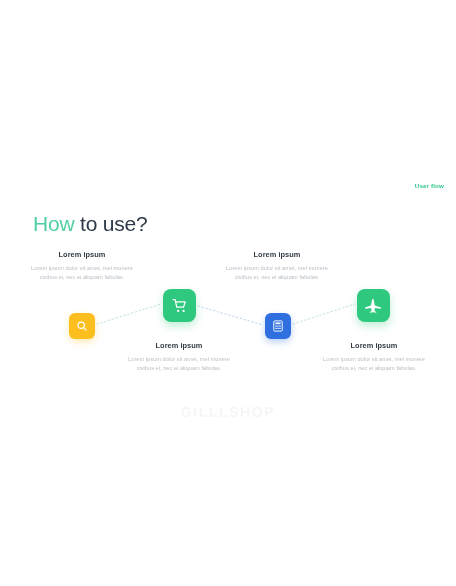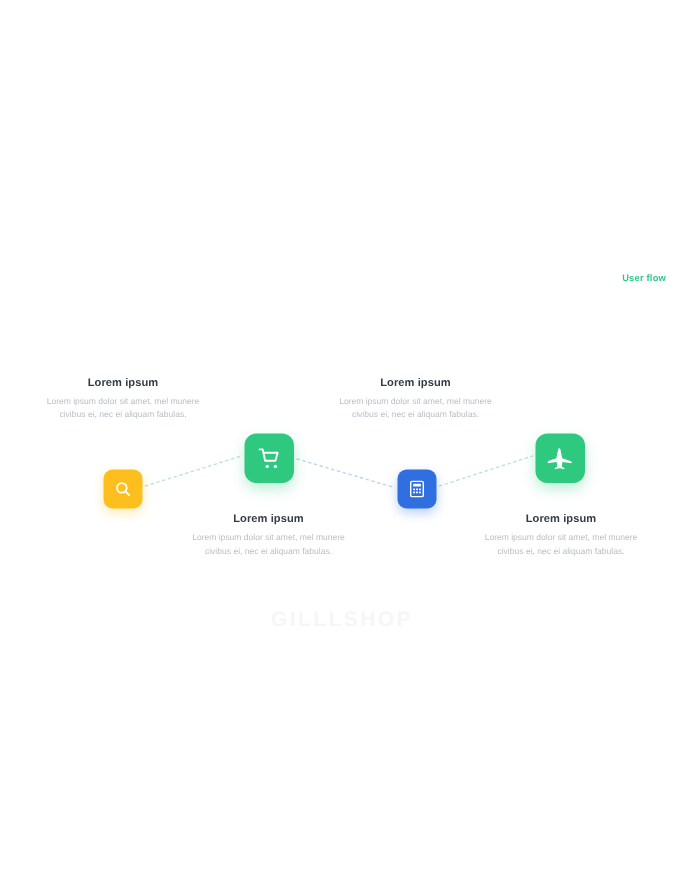--- a/index.html
+++ b/index.html
@@ -149,20 +149,21 @@
     color: #f6f6f7;
   }
 </style>
 </head>
 <body>
 
 <div class="slide">
 
   <div class="user-flow-label">User flow</div>
 
+  <h1 class="title"><span class="accent">How</span><span class="rest"> to use?</span></h1>
 
   <div class="flow">
 
     <svg class="flow-lines" viewBox="0 0 456 180">
       <line x1="97" y1="84" x2="161" y2="64" stroke="#b9e4cf" stroke-width="0.9" stroke-dasharray="1.6 2.4" stroke-linecap="round"></line>
       <line x1="198" y1="66" x2="263" y2="85" stroke="#b9d4ef" stroke-width="0.9" stroke-dasharray="1.6 2.4" stroke-linecap="round"></line>
       <line x1="293" y1="84" x2="355" y2="64" stroke="#b9e4cf" stroke-width="0.9" stroke-dasharray="1.6 2.4" stroke-linecap="round"></line>
     </svg>
 
     <div class="node node-search">

